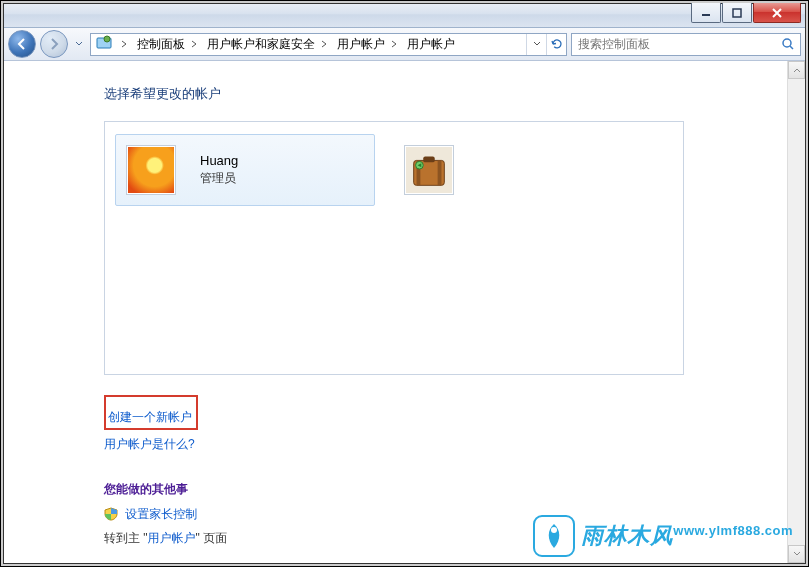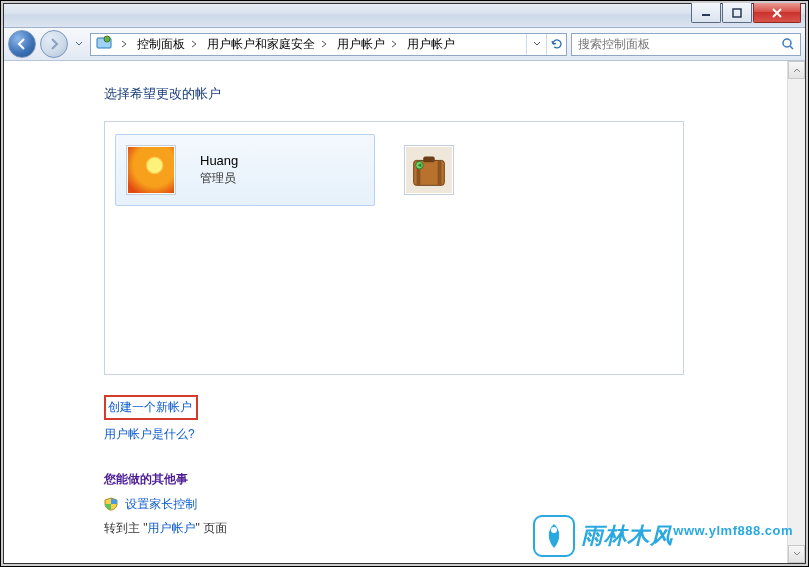--- a/index.html
+++ b/index.html
@@ -44,21 +44,21 @@
 
   .accounts-box { width: 580px; height: 254px; border: 1px solid #c9d4e3; padding: 12px 10px; display: flex; gap: 18px; align-items: flex-start; }
   .account-tile { width: 260px; height: 72px; border: 1px solid transparent; border-radius: 2px; display: flex; align-items: center; padding: 6px 10px; gap: 24px; }
   .account-tile.selected { border-color: #b8d3ef; background: linear-gradient(to bottom,#f3f8fd,#e6f1fb); }
   .avatar { width: 50px; height: 50px; border: 1px solid #c3cedb; background: #fff; padding: 1px; }
   .avatar-inner { width: 100%; height: 100%; }
   .acct-text .acct-name { font-size: 13px; color: #000; margin-bottom: 2px; }
   .acct-text .acct-sub { font-size: 12px; color: #333; }
 
   .bottom-links { margin-top: 20px; }
-  .redbox-wrap { border: 2px solid #d43b2d; padding: 2px 4px 2px 2px; display: inline-block; }
+  .redbox-wrap { border: 2px solid #d43b2d; padding: 12px 4px 2px 2px; display: inline-block; }
   .link { color: #0d5bcc; cursor: pointer; font-size: 12px; }
   .link-row { margin: 6px 0; }
   .other-heading { font-weight: bold; font-size: 12px; color: #4c1d95; margin-top: 28px; margin-bottom: 8px; }
   .shield-icon { display: inline-block; vertical-align: -3px; margin-right: 4px; }
   .partial-link { color: #333; }
   .partial-link .lnk { color: #0d5bcc; }
 
   
   .watermark { position: absolute; right: 12px; bottom: 6px; display: flex; align-items: center; gap: 6px; }
   .wm-icon { width: 42px; height: 42px; border-radius: 9px; background: #fff; border: 2px solid #2aa9e0; display: flex; align-items: center; justify-content: center; position: relative; }

